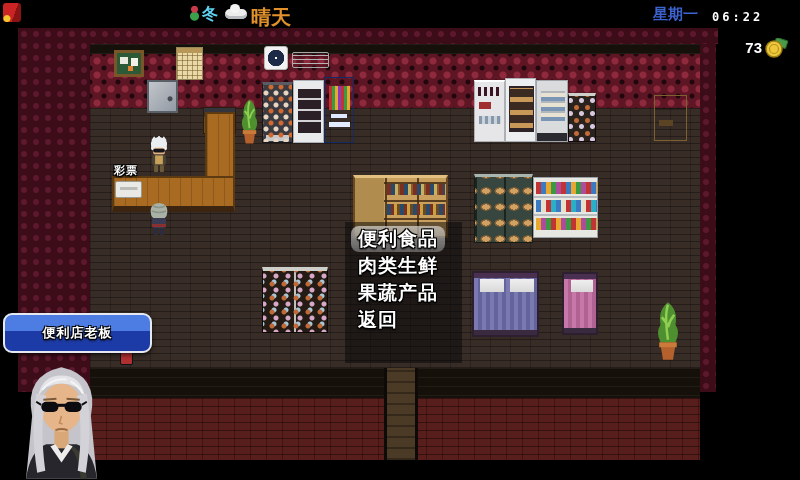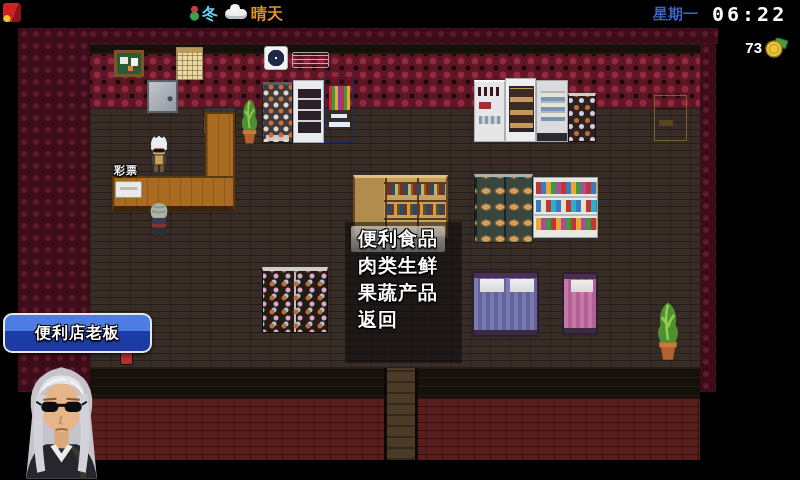--- a/index.html
+++ b/index.html
@@ -157,21 +157,21 @@
     background-image:radial-gradient(circle at 50% 22%,#c83a4a 0 3px,transparent 4px),radial-gradient(circle at 50% 68%,#3aa04a 0 4px,transparent 5px);}
   .cloud-icon{left:225px;top:9px;width:22px;height:10px;background:#ececec;border-radius:6px;
     box-shadow:inset 0 -3px 0 #b9bdc2;}
   .cloud-icon:before{content:"";position:absolute;left:5px;top:-5px;width:10px;height:9px;background:#f4f4f4;border-radius:50%;}
   .coin-icon{left:765px;top:38px;width:24px;height:20px;}
 
   
   .menu-win{left:345px;top:222px;width:117px;height:141px;background:rgba(8,8,8,.52);padding:4px 0 0 6px;}
   .menu-item{display:block;width:fit-content;padding:1px 7px;margin-bottom:1px;
     font-size:19px;line-height:24px;letter-spacing:1px;cursor:default;}
-  .menu-item.selected{background:linear-gradient(rgba(235,235,235,.62),rgba(180,180,180,.45));border-radius:2px;}
+  .menu-item.selected{background:linear-gradient(rgba(235,235,235,.62),rgba(180,180,180,.45));border-radius:8px;}
   .name-box{left:3px;top:313px;width:149px;height:40px;border:2px solid #e6e9f2;border-radius:9px;
     background:linear-gradient(#4d7ce2 0 45%,#1d3ba6 45% 100%);box-shadow:0 2px 4px rgba(0,0,0,.6);
     display:flex;align-items:center;justify-content:center;}
   .dialog-text{left:114px;top:371px;font-size:20px;letter-spacing:2px;}
   .lottery{left:114px;top:163px;font-size:11px;letter-spacing:1px;}
 </style>
 </head>
 <body>
 
 <div class="stage">
@@ -254,40 +254,40 @@
         <use href="#plantdef"></use>
       </svg>
     <div class="px decor-fig" style="left:120px;top:338px;width:13px;height:27px"></div>
   </div>
 
   <div class="px hud-bar">
     <div class="px flag-icon"></div>
     <div class="px season-icon"></div>
     <div class="px t-outline" style="left:202px;top:4px;font-size:16px;color:#5fd3f2">冬</div>
     <div class="px cloud-icon"></div>
-    <div class="px t-outline" style="left:251px;top:4px;font-size:16px;color:#e2912b">晴天</div>
+    <div class="px t-outline" style="left:251px;top:4px;font-size:20px;color:#e2912b">晴天</div>
     <div class="px t-outline" style="left:653px;top:5px;font-size:15px;color:#3c63cf">星期一</div>
-    <div class="px t-outline pixel" style="left:712px;top:2px;font-size:20px;letter-spacing:3px">06:22</div>
+    <div class="px t-outline pixel" style="left:712px;top:10px;font-size:12px;letter-spacing:3px">06:22</div>
   </div>
   <div class="px t-outline" style="left:728px;top:39px;width:34px;font-size:15px;text-align:right">73</div>
   <svg class="px coin-icon" viewBox="0 0 24 20">
     <rect x="10" y="1" width="12" height="8" rx="1" fill="#4a9a4a" transform="rotate(18 16 5)" stroke="#2a6a2a"></rect>
     <circle cx="9" cy="11" r="8" fill="#edc73c" stroke="#9a7a14" stroke-width="1.5"></circle>
     <circle cx="9" cy="11" r="4.5" fill="none" stroke="#b8921e" stroke-width="1.2"></circle>
   </svg>
 
   <div class="px menu-win">
     <span class="menu-item t-outline selected">便利食品</span>
     <span class="menu-item t-outline">肉类生鲜</span>
     <span class="menu-item t-outline">果蔬产品</span>
     <span class="menu-item t-outline">返回</span>
   </div>
 
   <div class="px name-box">
-    <span class="t-outline" style="font-size:16px;letter-spacing:1px">便利店老板</span>
+    <span class="t-outline" style="font-size:13px;letter-spacing:1px">便利店老板</span>
   </div>
 
   <svg class="px" style="left:22px;top:362px;width:79px;height:118px" viewBox="0 0 78 114">
     <path d="M10 52 Q2 12 39 4 Q76 12 68 52 L74 114 L4 114 Z" fill="#c4c4ca"></path>
     <path d="M4 114 Q8 86 24 80 L54 80 Q70 86 74 114 Z" fill="#26262c"></path>
     <path d="M50 82 Q62 88 64 114 L58 114 Q56 92 48 84 Z" fill="#3a3a30"></path>
     <rect x="32" y="64" width="14" height="20" fill="#d9a878"></rect>
     <path d="M28 82 L39 98 L50 82 L45 80 L39 89 L33 80 Z" fill="#ececec"></path>
     <ellipse cx="39" cy="44" rx="20" ry="24" fill="#e6b68a"></ellipse>
     <path d="M14 30 Q8 62 15 108 L23 106 Q17 62 24 32 Z" fill="#d2d2d8"></path>

